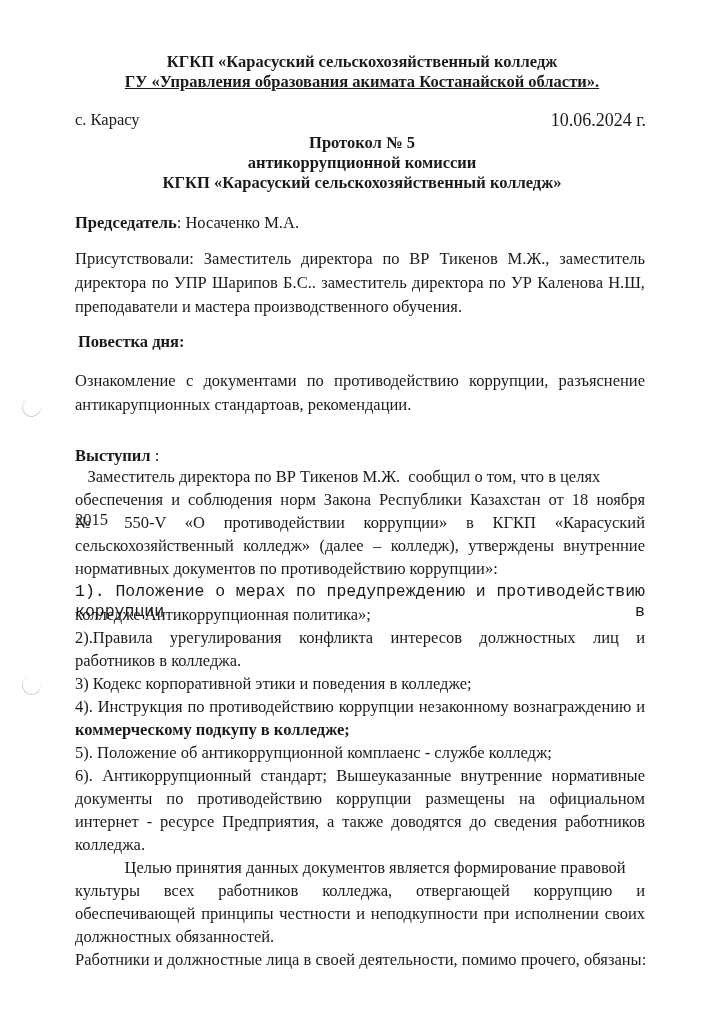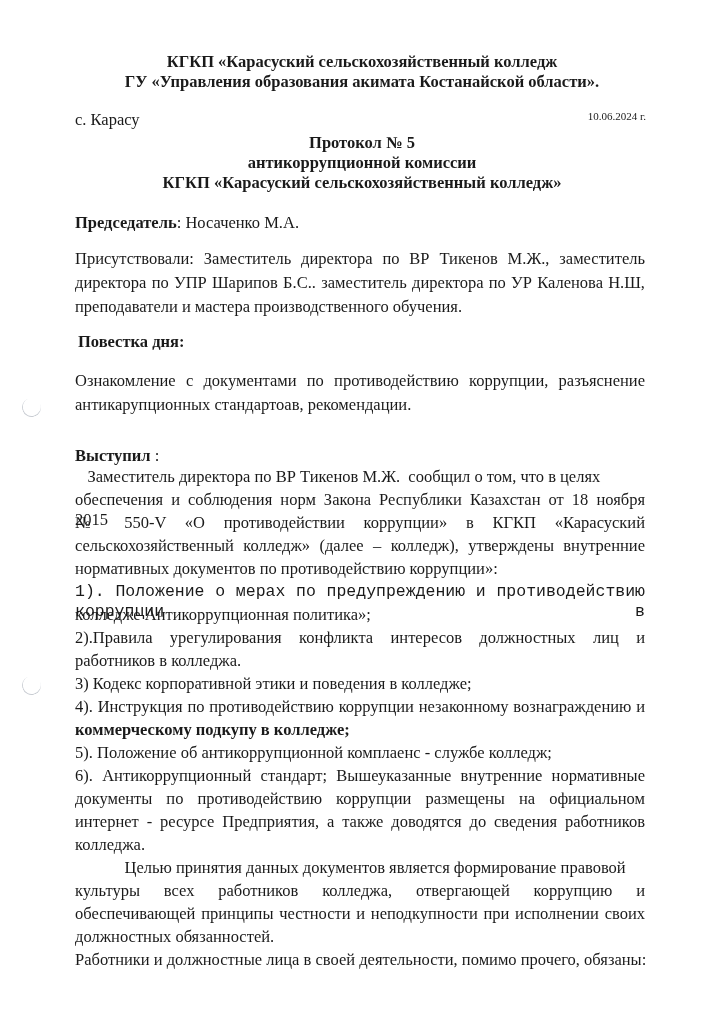--- a/index.html
+++ b/index.html
@@ -7,32 +7,32 @@
       width: 724px; height: 1024px; background: #ffffff; overflow: hidden;
       position: relative;
       font-family: "Liberation Serif", "DejaVu Serif", serif;
       color: #1a1a1a;
     }
     .page { position: absolute; left: 0; top: 16px; width: 724px; height: 1024px; }
     .line { position: absolute; left: 75px; width: 570px; font-size: 16.5px; line-height: 20px; white-space: nowrap; }
     .center { text-align: center; left: 0; width: 724px; }
     .bold { font-weight: bold; }
     .justify { text-align: justify; text-align-last: justify; white-space: normal; }
-    .right { position: absolute; right: 78px; font-size: 11px; }
+    .right { position: absolute; right: 78px; font-size: 18px; }
     .hole { position: absolute; width: 18px; height: 18px; border-left: 1.5px solid #c9cdd3; border-bottom: 1.5px solid #c9cdd3; border-radius: 50%; transform: rotate(-20deg); }
   </style>
 </head>
 <body>
 
 <div class="page">
   <div class="hole" style="left:22px;top:382px;"></div>
   <div class="hole" style="left:22px;top:660px;"></div>
 
   <div class="line center bold" style="top:36px;">КГКП «Карасуский сельскохозяйственный колледж</div>
-  <div class="line center bold" style="top:56px;">ГУ «Управления образования акимата Костанайской области».</div>
+  <div class="line center bold" style="top:56px;text-decoration:underline;">ГУ «Управления образования акимата Костанайской области».</div>
 
   <div class="line" style="top:94px;">с. Карасу</div>
   <div class="right" style="top:94px;">10.06.2024 г.</div>
 
   <div class="line center bold" style="top:117px;">Протокол № 5</div>
   <div class="line center bold" style="top:137px;">антикоррупционной комиссии</div>
   <div class="line center bold" style="top:157px;">КГКП «Карасуский сельскохозяйственный колледж»</div>
 
   <div class="line" style="top:197px;"><span class="bold">Председатель</span><span>: Носаченко М.А.</span></div>
 

